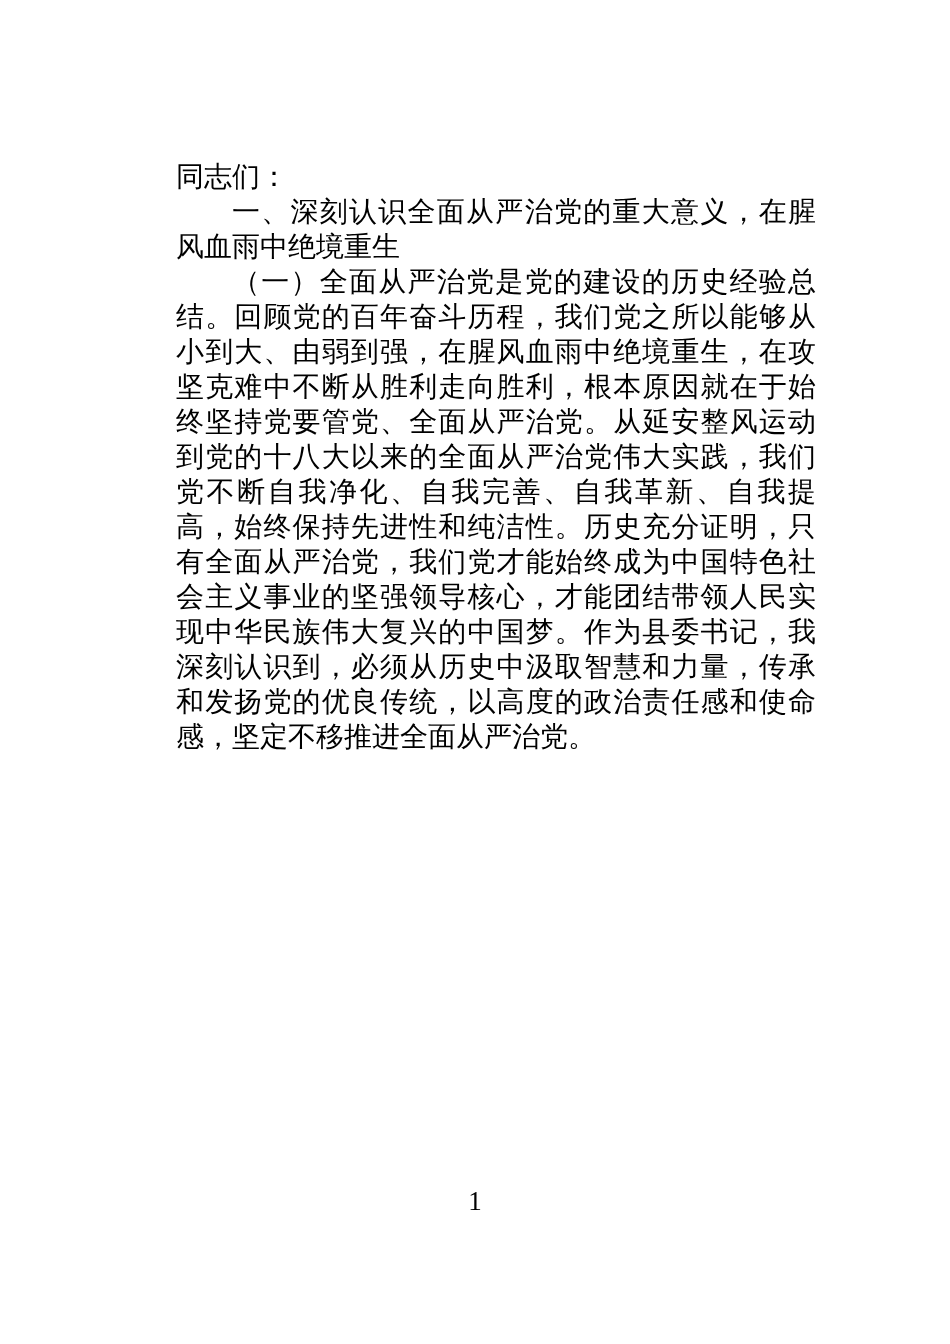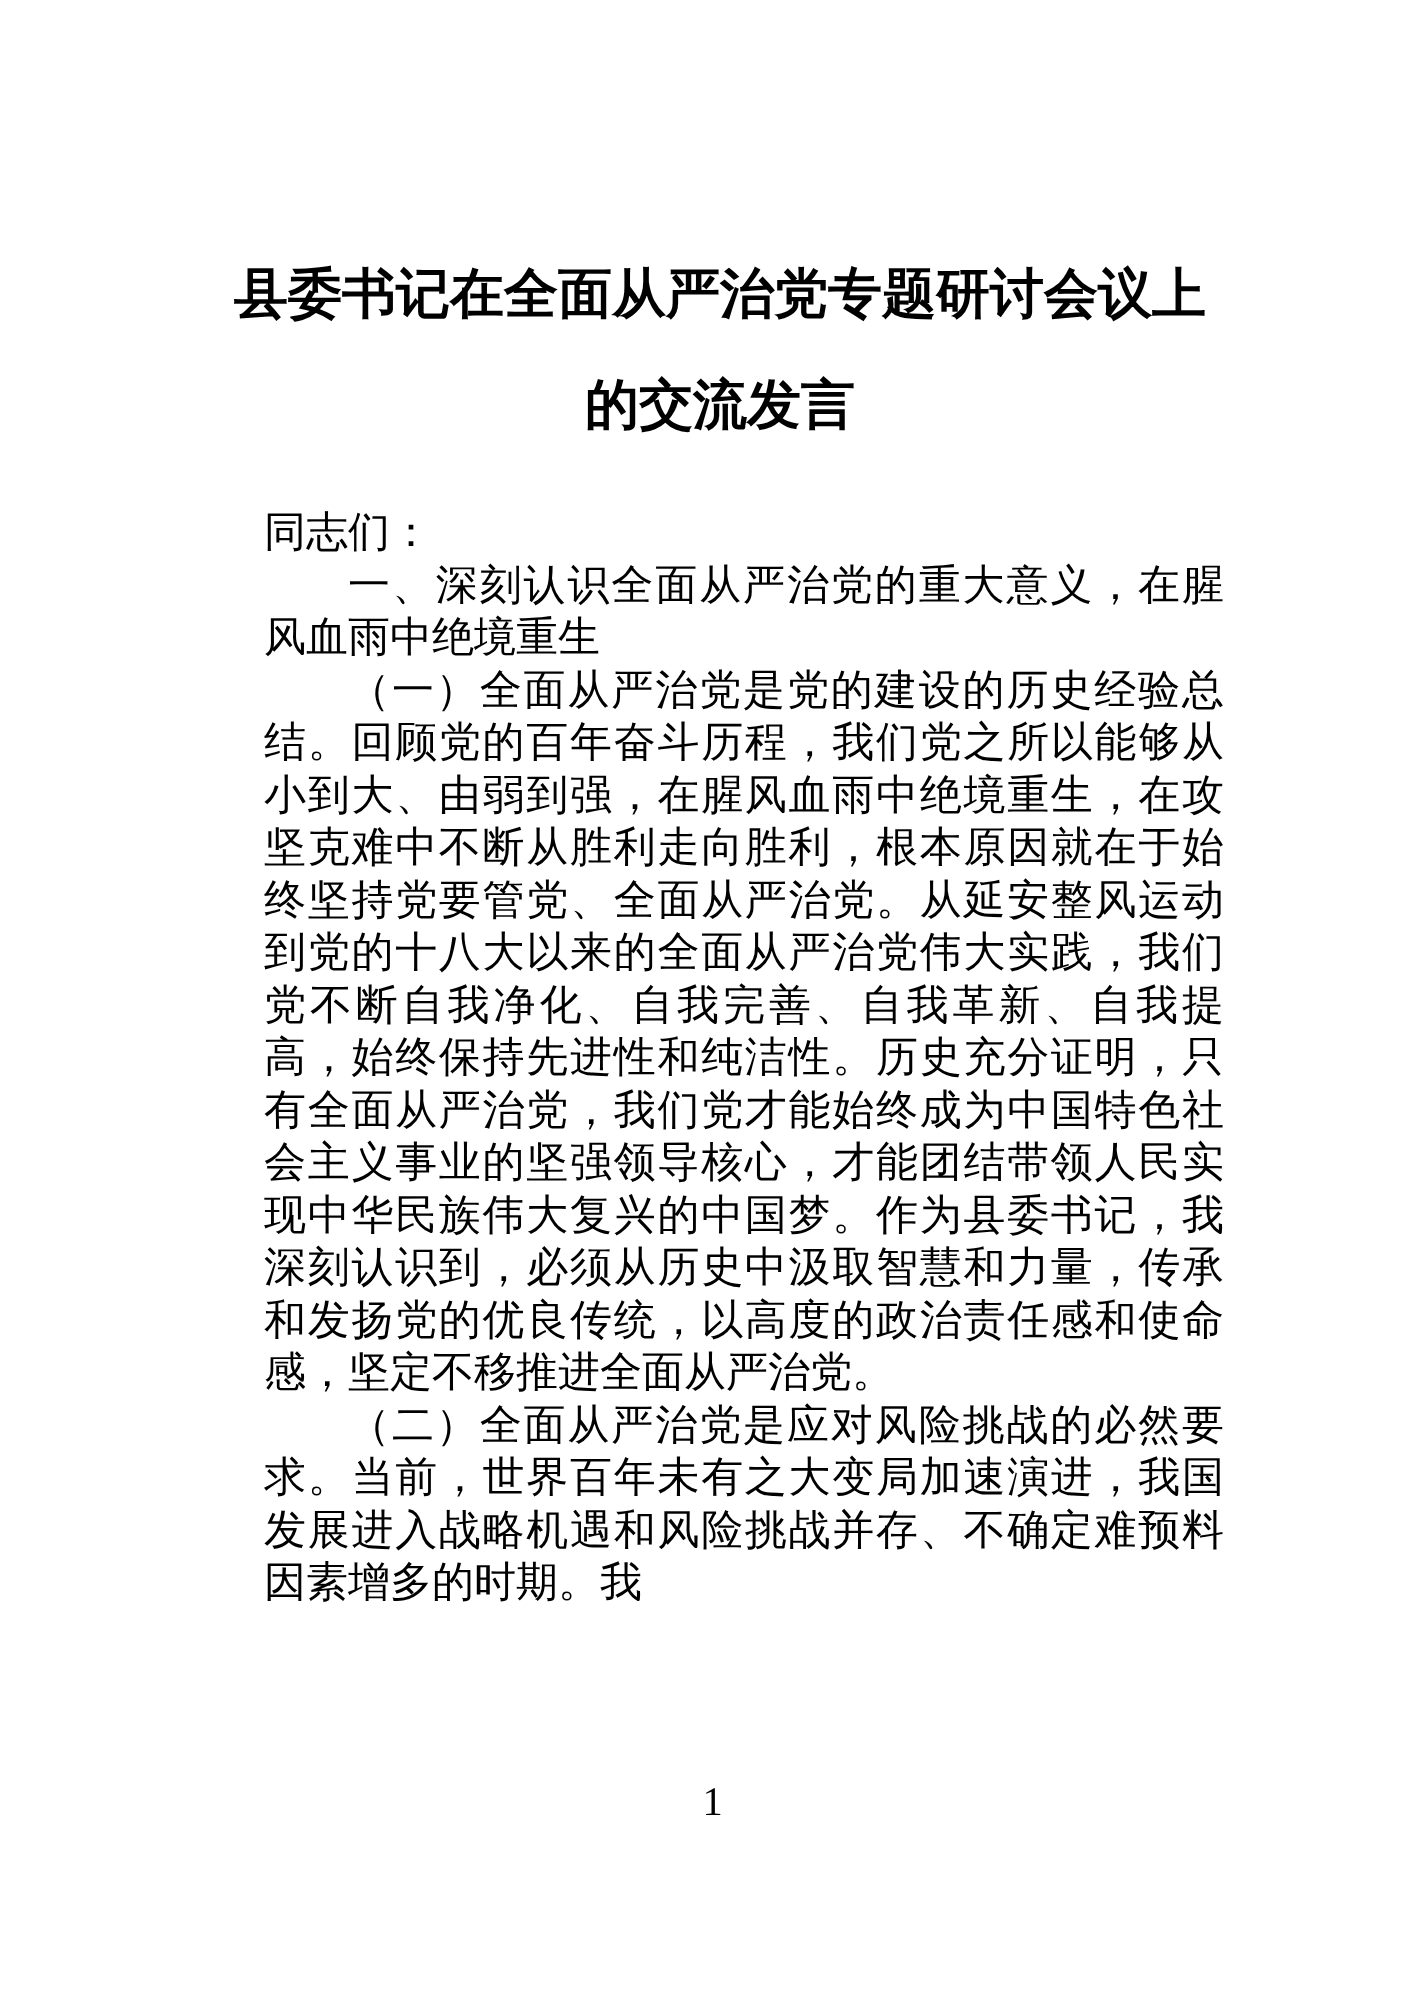--- a/index.html
+++ b/index.html
@@ -57,27 +57,22 @@
     text-align: center;
     font-size: 27px;
     line-height: 32px;
   }
 </style>
 </head>
 <body>
 
 <div class="page">
 
-  <div class="title">
-    <div>县委书记在全面从严治党专题研讨会议上</div>
-    <div>的交流发言</div>
-  </div>
 
   <div class="body-text">
     <p class="para no-indent">同志们：</p>
     <p class="para">一、深刻认识全面从严治党的重大意义，在腥风血雨中绝境重生</p>
     <p class="para">（一）全面从严治党是党的建设的历史经验总结。回顾党的百年奋斗历程，我们党之所以能够从小到大、由弱到强，在腥风血雨中绝境重生，在攻坚克难中不断从胜利走向胜利，根本原因就在于始终坚持党要管党、全面从严治党。从延安整风运动到党的十八大以来的全面从严治党伟大实践，我们党不断自我净化、自我完善、自我革新、自我提高，始终保持先进性和纯洁性。历史充分证明，只有全面从严治党，我们党才能始终成为中国特色社会主义事业的坚强领导核心，才能团结带领人民实现中华民族伟大复兴的中国梦。作为县委书记，我深刻认识到，必须从历史中汲取智慧和力量，传承和发扬党的优良传统，以高度的政治责任感和使命感，坚定不移推进全面从严治党。</p>
-    <p class="para">（二）全面从严治党是应对风险挑战的必然要求。当前，世界百年未有之大变局加速演进，我国发展进入战略机遇和风险挑战并存、不确定难预料因素增多的时期。我</p>
   </div>
 
   <div class="page-number">1</div>
 
 </div>
 
 </body></html>

